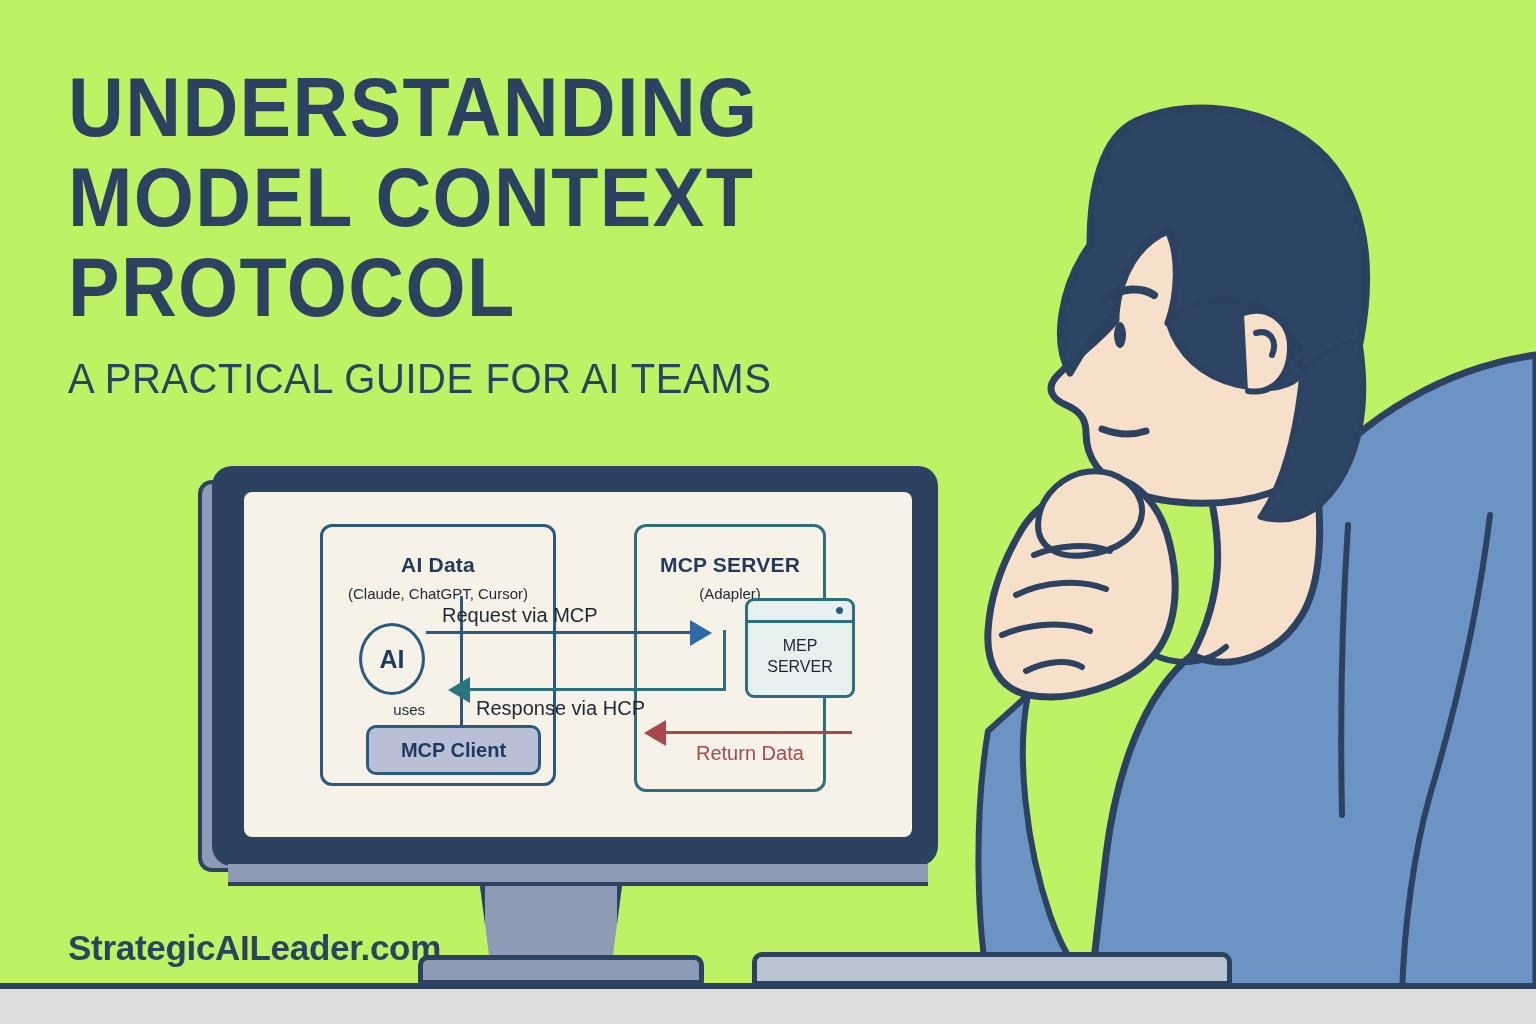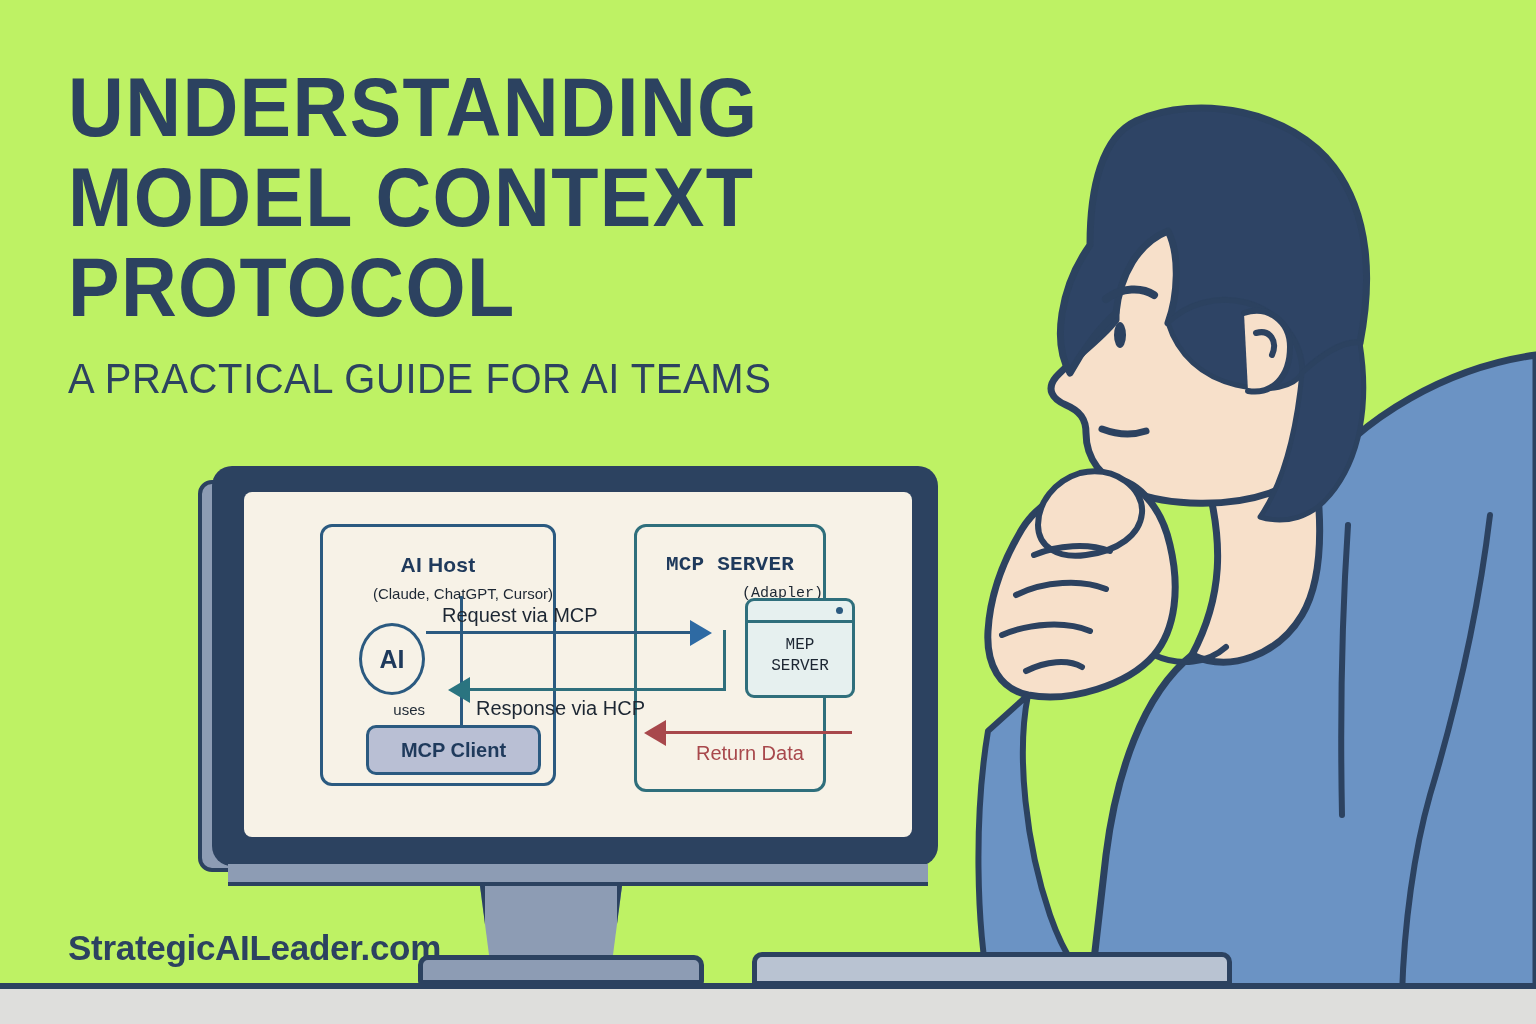--- a/index.html
+++ b/index.html
@@ -190,35 +190,34 @@
     width: 236px;
     height: 262px;
     border: 3px solid #2b5a80;
   }
   #server-box {
     left: 390px;
     top: 32px;
     width: 192px;
     height: 268px;
     border: 3px solid #2f6f7c;
-    font-family: Liberation Mono, monospace;
   }
   .dg-title {
     position: absolute;
     width: 100%;
     text-align: center;
     font-weight: 700;
     font-size: 21px;
     color: #1f3a5c;
     letter-spacing: 0.2px;
   }
   .dg-sub {
     position: absolute;
     width: 100%;
-    text-align: right;
+    text-align: center;
     font-size: 15px;
     color: #1d2733;
   }
   #host-title { top: 26px; }
   #host-sub   { top: 58px; }
   #server-title { top: 26px; }
   #server-sub   { top: 58px; }
 
   #ai-circle {
     position: absolute;
@@ -367,21 +366,21 @@
 
   <div id="monitor-wrap">
     <div id="monitor-side"></div>
     <div id="monitor-body"></div>
     <div id="monitor-chin"></div>
 
     <div id="monitor-screen">
       <div id="diagram">
 
         <div class="dg-box" id="host-box">
-          <div class="dg-title" id="host-title">AI Host</div>
+          <div class="dg-title" id="host-title">AI Data</div>
           <div class="dg-sub" id="host-sub">(Claude, ChatGPT, Cursor)</div>
           <div id="ai-circle">AI</div>
           <div id="uses-label">uses</div>
           <div id="mcp-client">MCP Client</div>
         </div>
 
         <div class="dg-box" id="server-box">
           <div class="dg-title" id="server-title">MCP SERVER</div>
           <div class="dg-sub" id="server-sub">(Adapler)</div>
 

